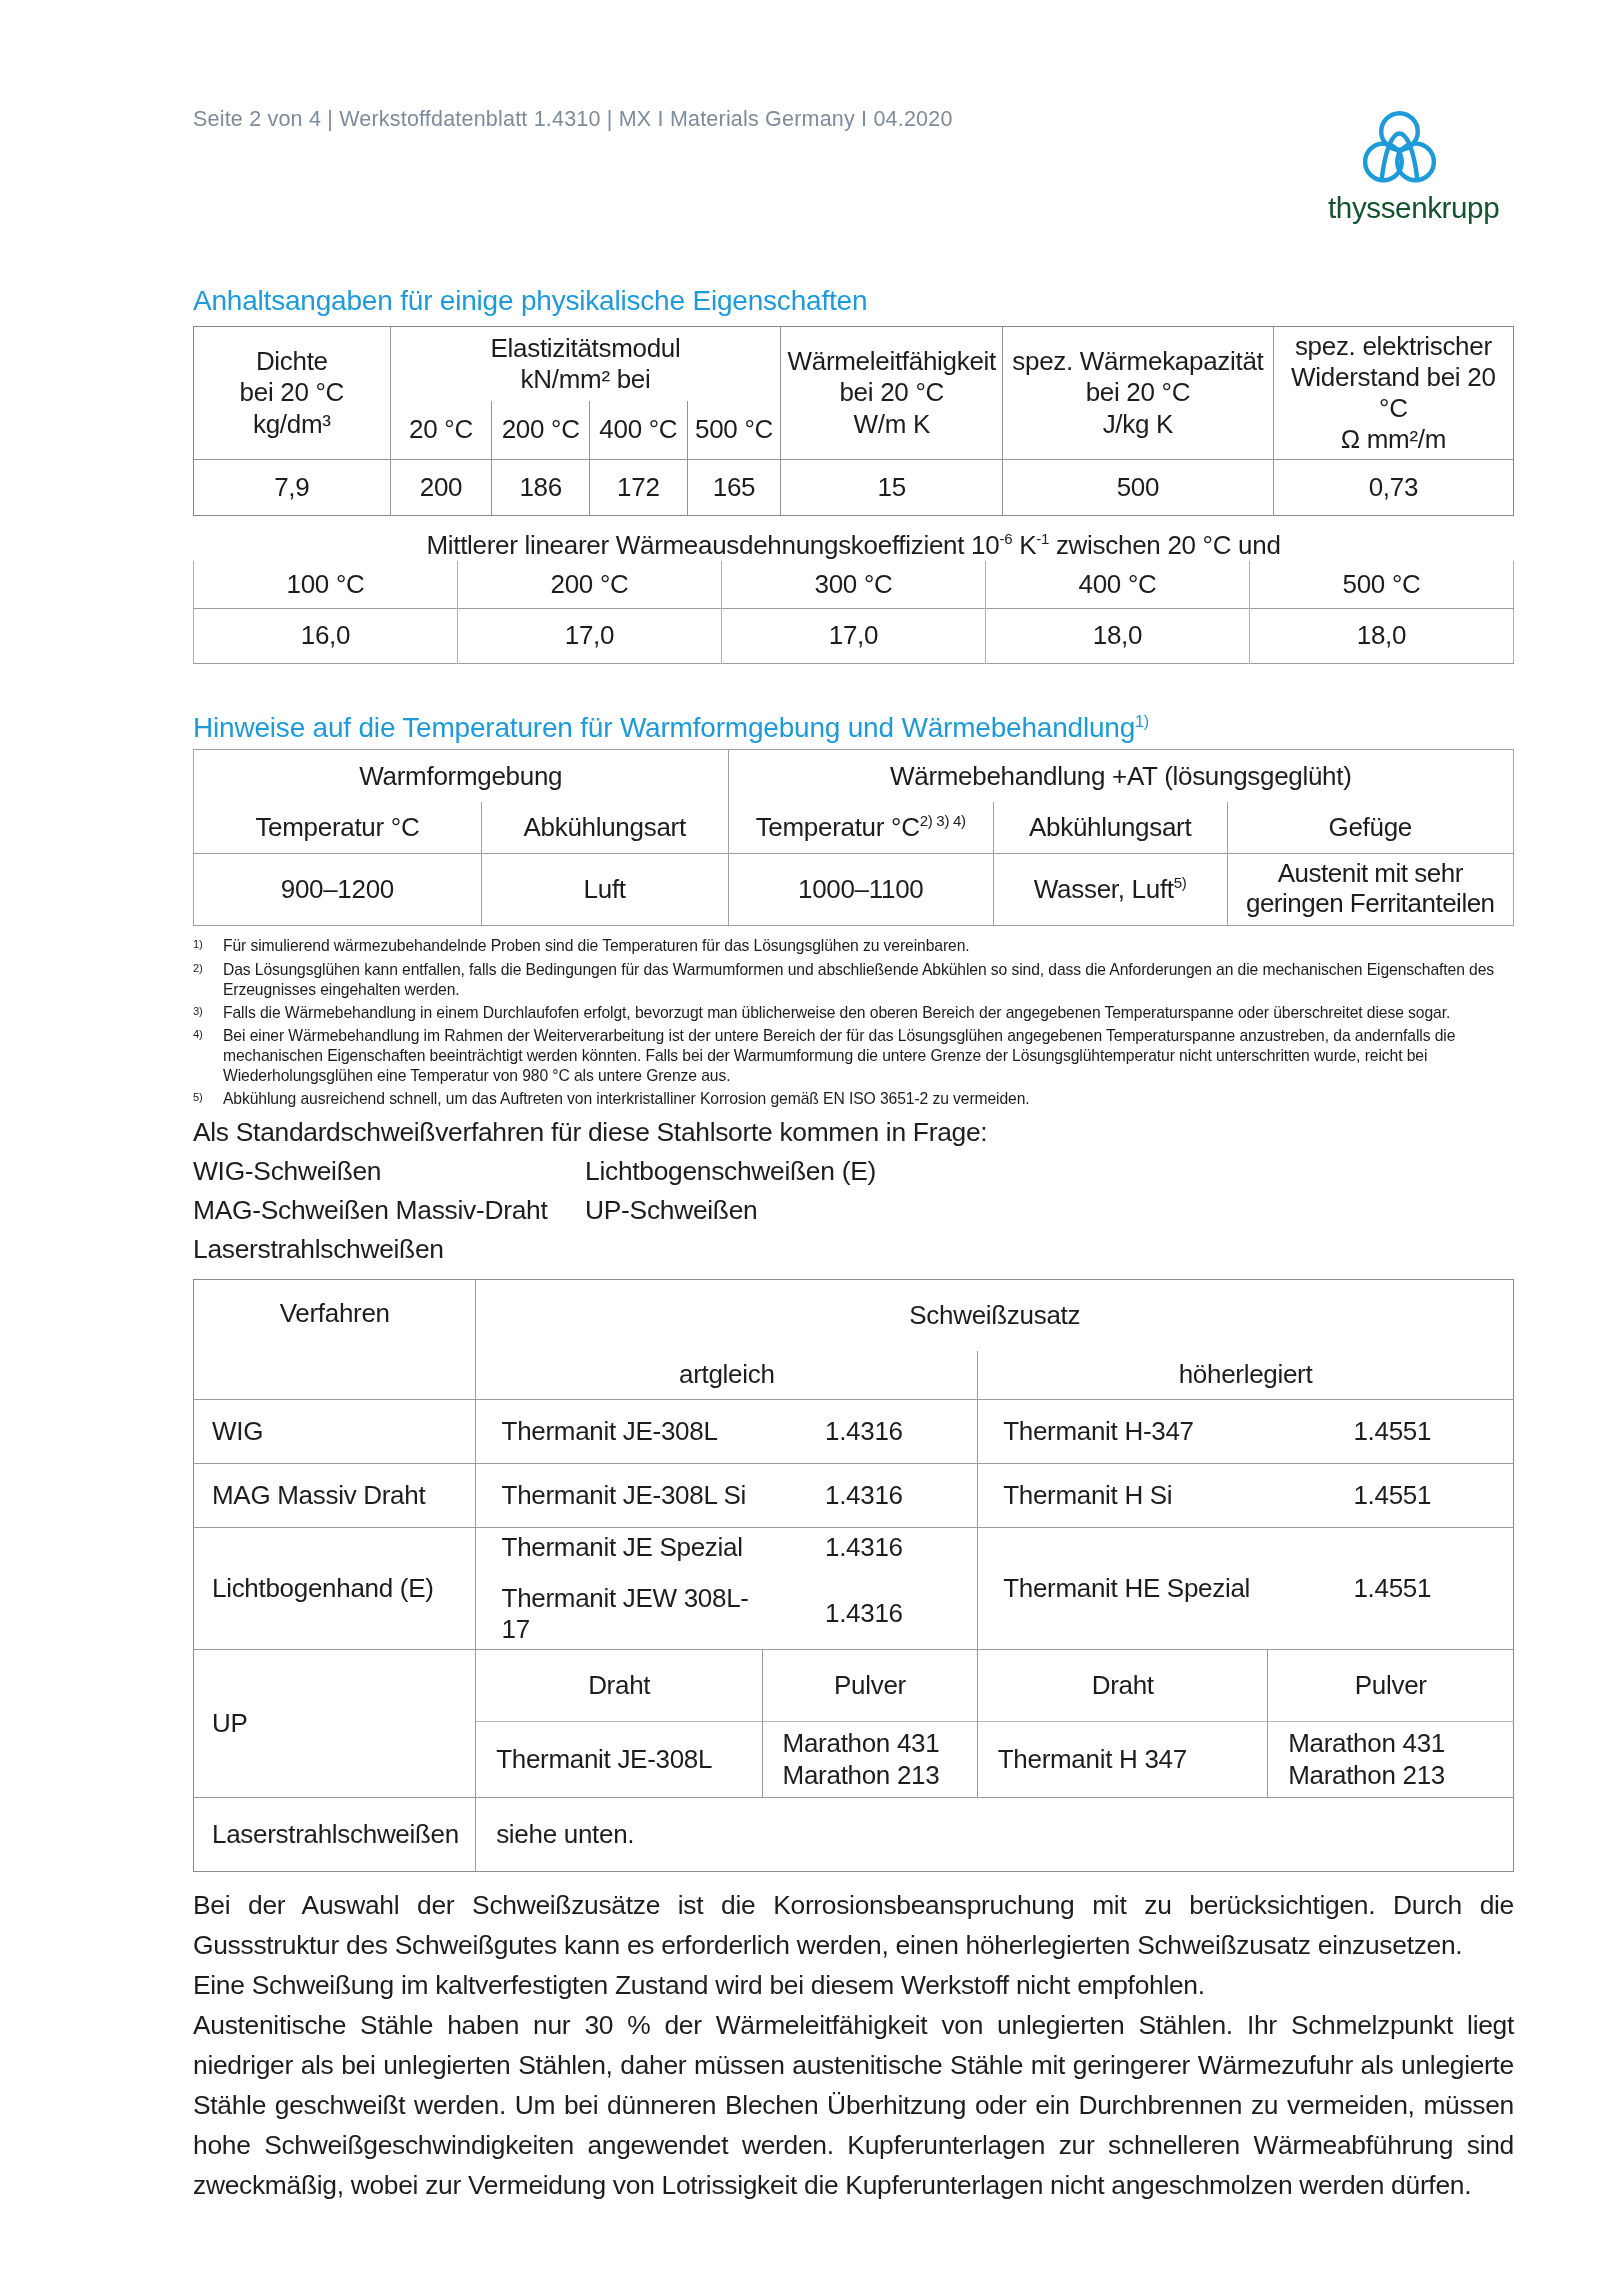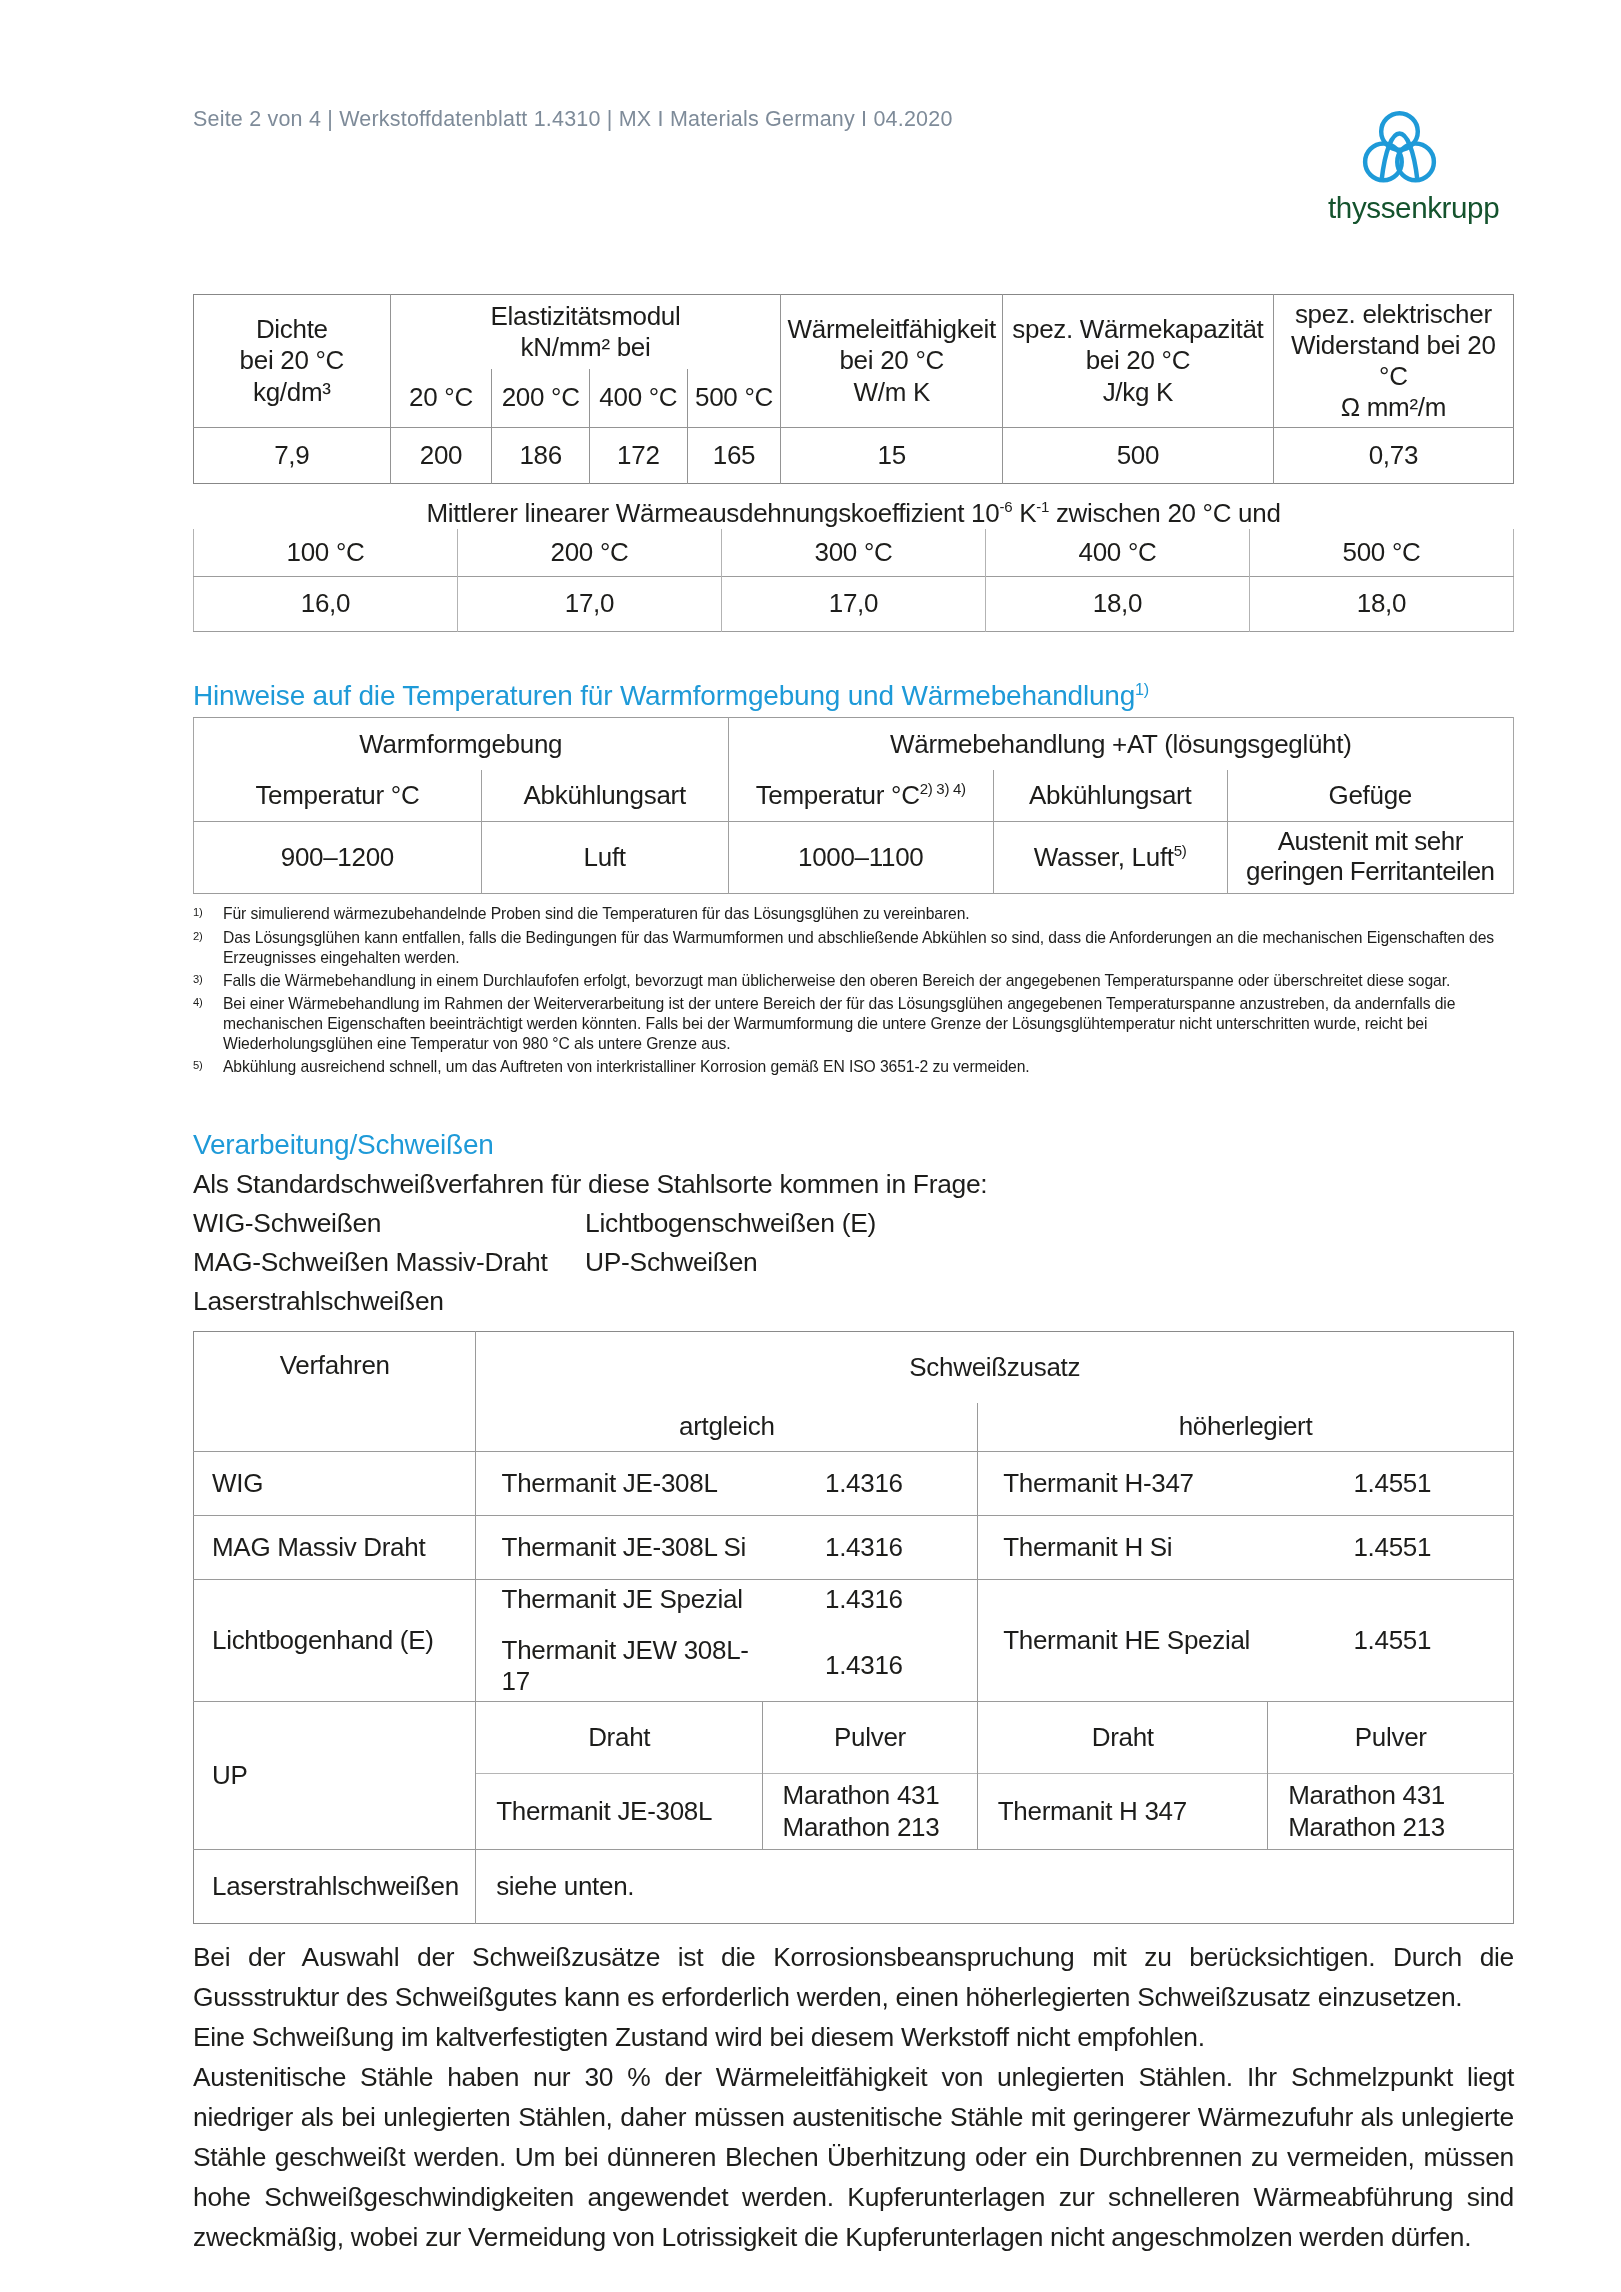--- a/index.html
+++ b/index.html
@@ -109,20 +109,21 @@
           <circle cx="26" cy="57" r="20.5"></circle>
           <circle cx="62" cy="57" r="20.5"></circle>
           <path d="M 24 77 C 32 8, 56 8, 64 77"></path>
         </g>
       </svg>
       <div class="wordmark">thyssenkrupp</div>
     </div>
 
     <div class="main">
 
+      <div class="h-blue">Anhaltsangaben für einige physikalische Eigenschaften</div>
 
       <table class="t1">
         <colgroup>
           <col style="width:14.9%">
             <col style="width:7.7%">
             <col style="width:7.4%">
             <col style="width:7.4%">
             <col style="width:7.1%">
           <col style="width:16.8%">
             <col style="width:20.5%">
@@ -256,21 +257,20 @@
         <div class="fn">
           <span class="mk">4)</span>
           <span class="tx">Bei einer Wärmebehandlung im Rahmen der Weiterverarbeitung ist der untere Bereich der für das Lösungsglühen angegebenen Temperaturspanne anzustreben, da andernfalls die mechanischen Eigenschaften beeinträchtigt werden könnten. Falls bei der Warmumformung die untere Grenze der Lösungsglühtemperatur nicht unterschritten wurde, reicht bei Wiederholungsglühen eine Temperatur von 980 °C als untere Grenze aus.</span>
         </div>
         <div class="fn">
           <span class="mk">5)</span>
           <span class="tx">Abkühlung ausreichend schnell, um das Auftreten von interkristalliner Korrosion gemäß EN ISO 3651-2 zu vermeiden.</span>
         </div>
       </div>
 
-      <div class="h-blue weld-head">Verarbeitung/Schweißen</div>
       <div class="weld-list">
         <div>Als Standardschweißverfahren für diese Stahlsorte kommen in Frage:</div>
         <div class="m-row">
           <span class="left">WIG-Schweißen</span>
           <span class="right">Lichtbogenschweißen (E)</span>
         </div>
         <div class="m-row">
           <span class="left">MAG-Schweißen Massiv-Draht</span>
           <span class="right">UP-Schweißen</span>
         </div>

